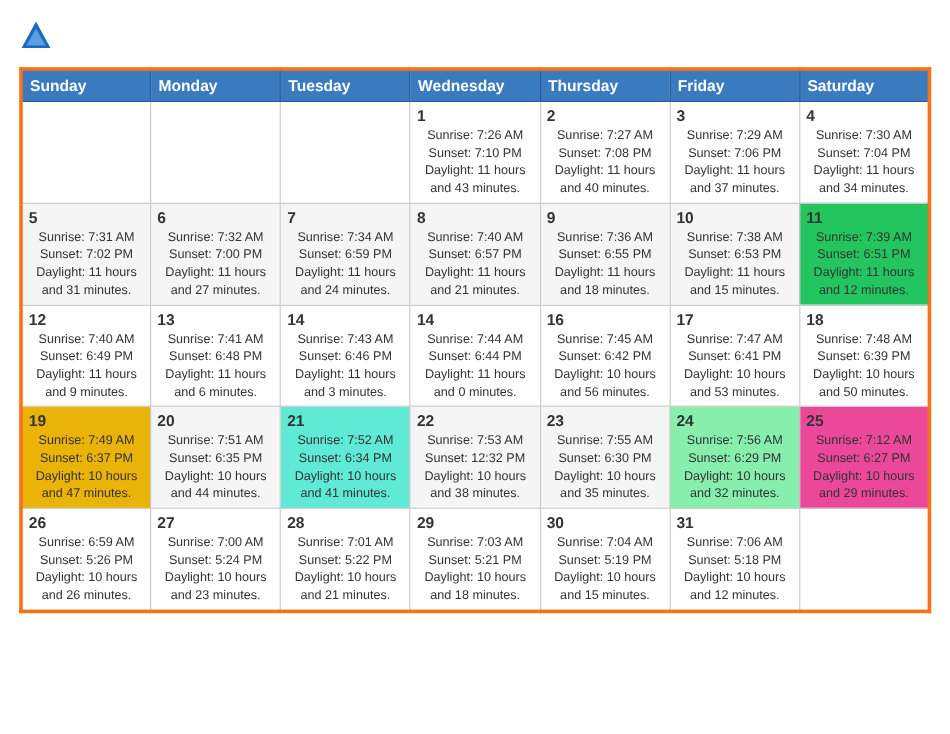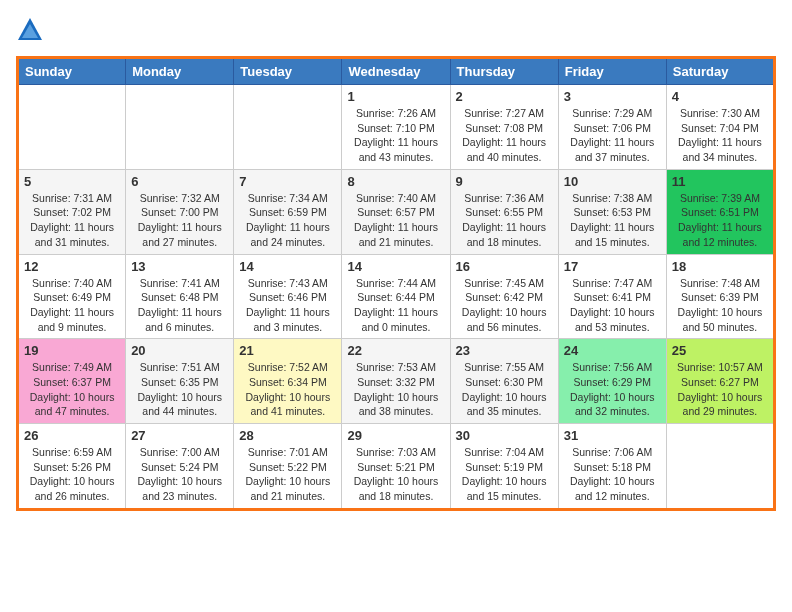--- a/index.html
+++ b/index.html
@@ -250,65 +250,65 @@
         </td>
         <td>
           <span class="day-number">18</span>
           <div class="day-info">Sunrise: 7:48 AM
 Sunset: 6:39 PM
 Daylight: 10 hours
 and 50 minutes.</div>
         </td>
       </tr>
       <tr>
-        <td style="background: #f9a8d4;">
+        <td style="background: #eab308;">
           <span class="day-number">19</span>
           <div class="day-info">Sunrise: 7:49 AM
 Sunset: 6:37 PM
 Daylight: 10 hours
 and 47 minutes.</div>
         </td>
         <td style="background: rgb(245, 245, 245); margin-top: 48px;">
           <span class="day-number">20</span>
           <div class="day-info">Sunrise: 7:51 AM
 Sunset: 6:35 PM
 Daylight: 10 hours
 and 44 minutes.</div>
         </td>
-        <td style="background: #fef9c3;">
+        <td style="background: #5eead4;">
           <span class="day-number">21</span>
           <div class="day-info">Sunrise: 7:52 AM
 Sunset: 6:34 PM
 Daylight: 10 hours
 and 41 minutes.</div>
         </td>
         <td style="background: rgb(245, 245, 245);">
           <span class="day-number">22</span>
           <div class="day-info">Sunrise: 7:53 AM
-Sunset: 3:32 PM
+Sunset: 12:32 PM
 Daylight: 10 hours
 and 38 minutes.</div>
         </td>
         <td style="background: rgb(245, 245, 245); margin-top: 44px;">
           <span class="day-number">23</span>
           <div class="day-info">Sunrise: 7:55 AM
 Sunset: 6:30 PM
 Daylight: 10 hours
 and 35 minutes.</div>
         </td>
         <td style="background: #86efac;">
           <span class="day-number">24</span>
           <div class="day-info">Sunrise: 7:56 AM
 Sunset: 6:29 PM
 Daylight: 10 hours
 and 32 minutes.</div>
         </td>
-        <td style="background: #bef264;">
+        <td style="background: #ec4899;">
           <span class="day-number">25</span>
-          <div class="day-info">Sunrise: 10:57 AM
+          <div class="day-info">Sunrise: 7:12 AM
 Sunset: 6:27 PM
 Daylight: 10 hours
 and 29 minutes.</div>
         </td>
       </tr>
       <tr>
         <td>
           <span class="day-number">26</span>
           <div class="day-info">Sunrise: 6:59 AM
 Sunset: 5:26 PM

